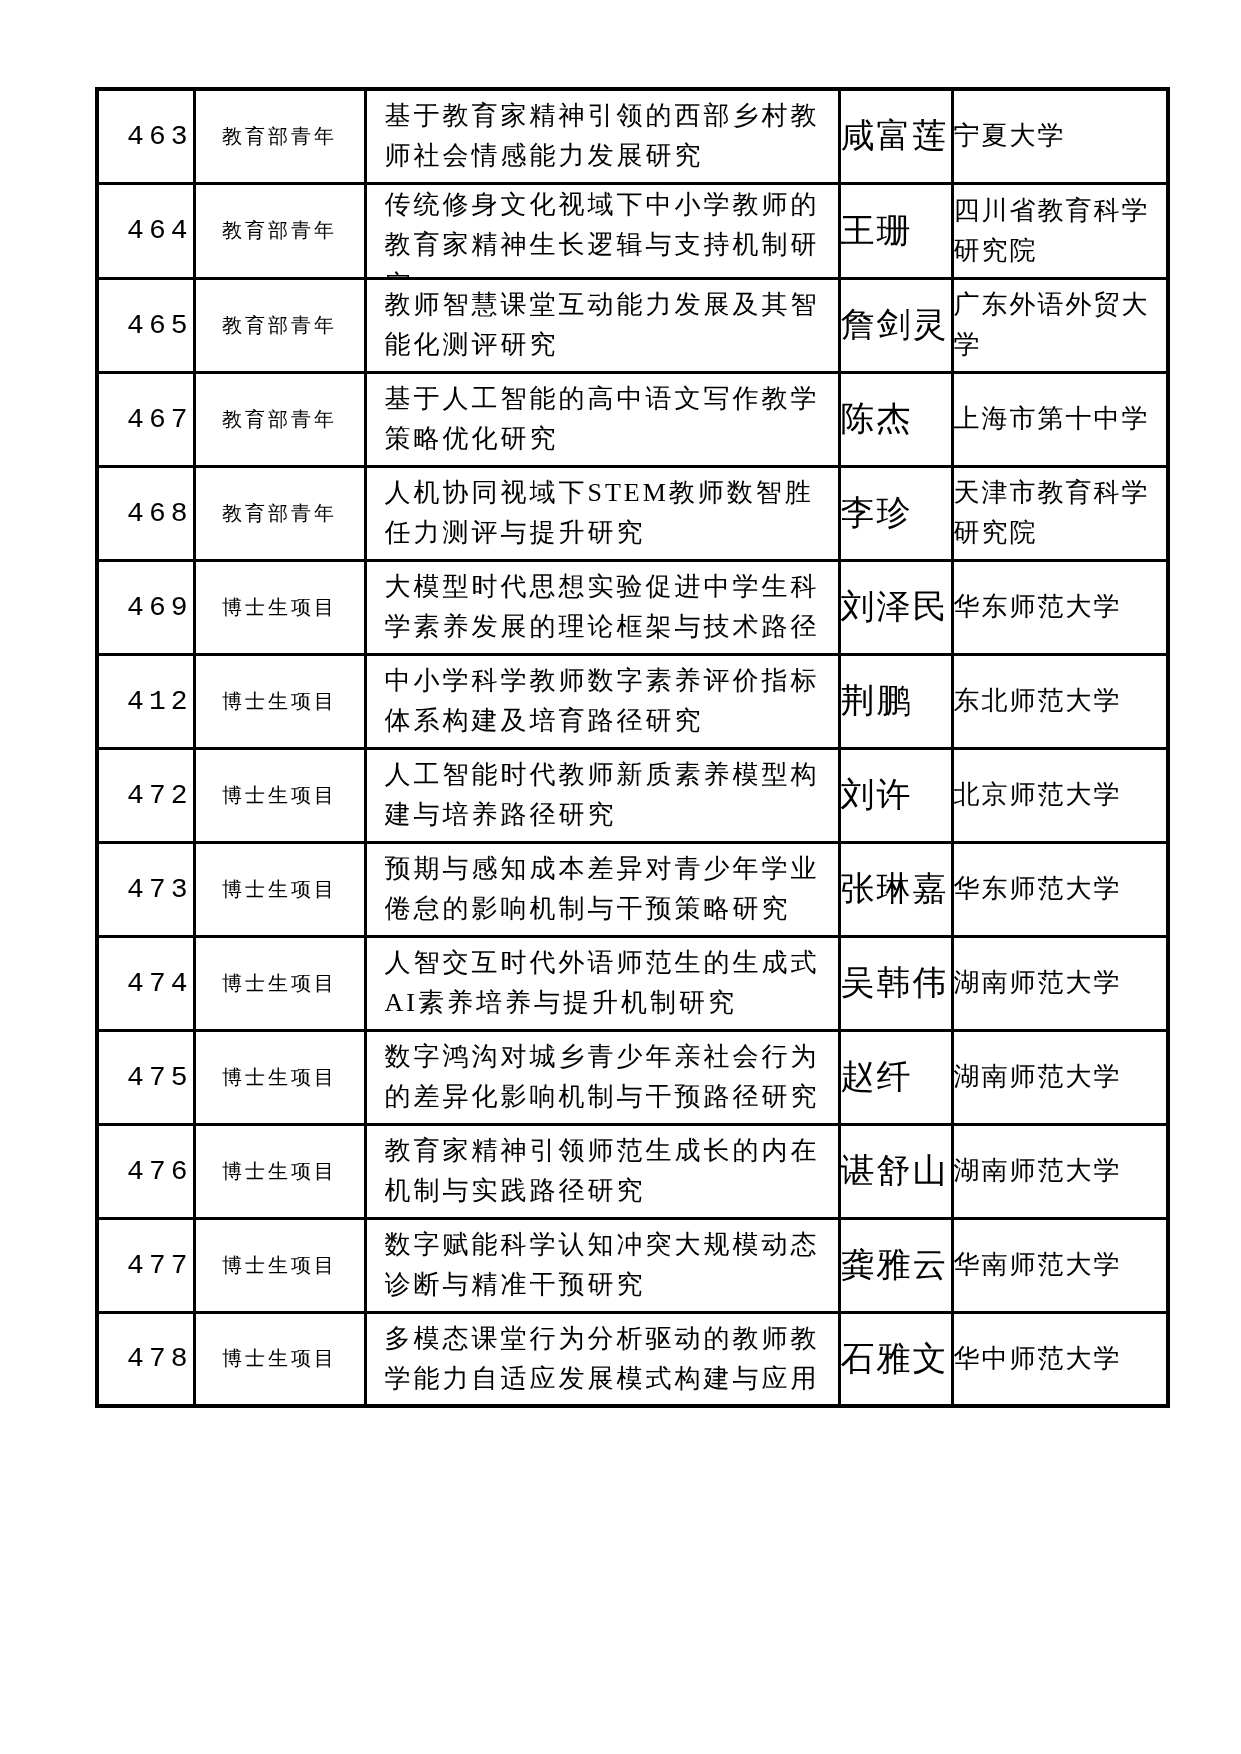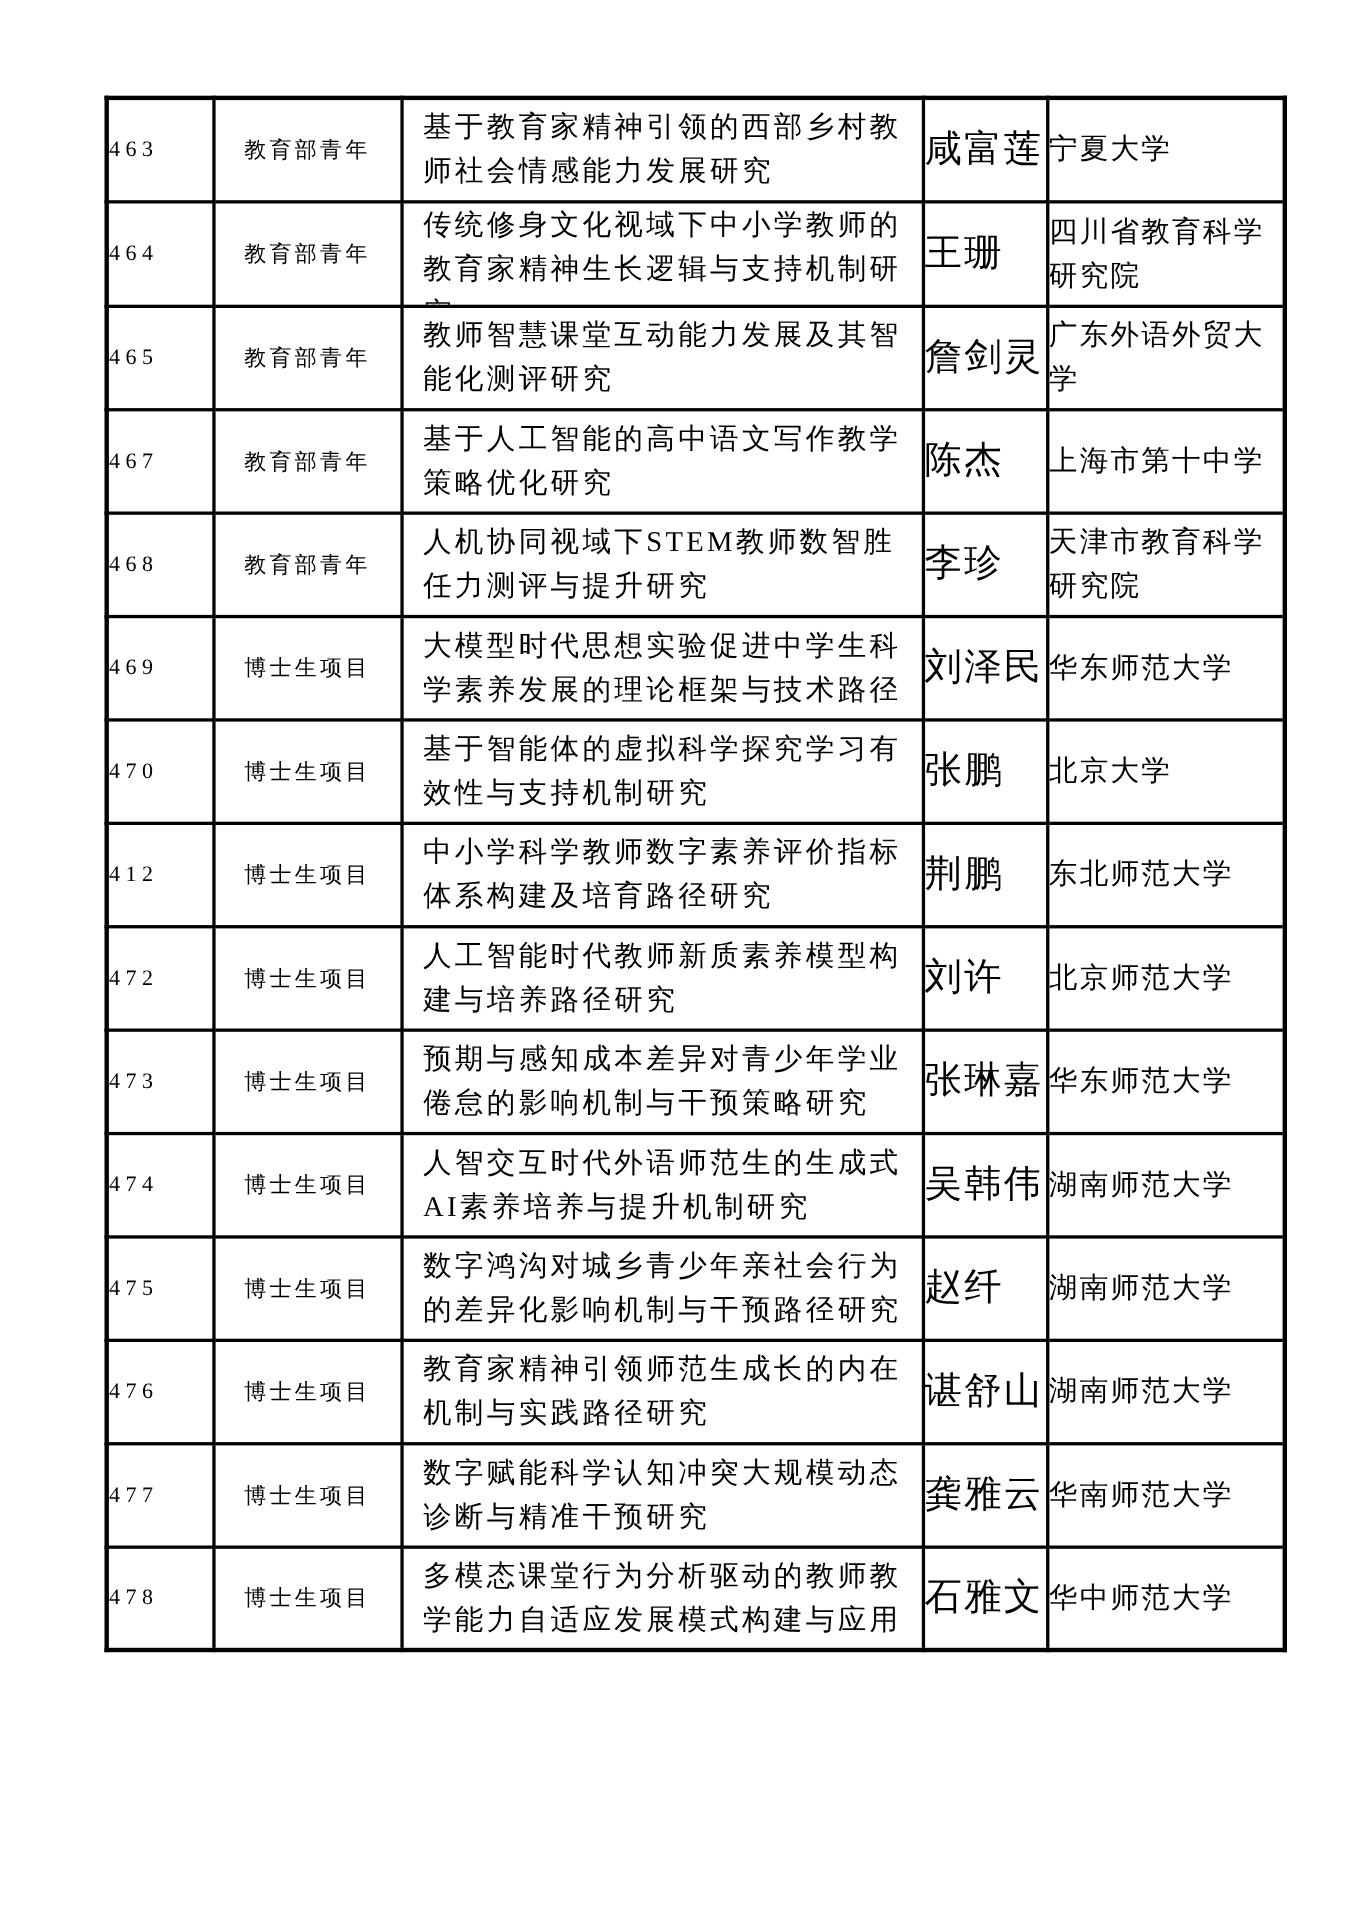--- a/index.html
+++ b/index.html
@@ -27,23 +27,24 @@
   }
   table.projects-table td {
     border: 3px solid #000000;
     vertical-align: middle;
     padding: 0;
     overflow: hidden;
   }
   tr.project-row { height: 94px; }
 
   td.c-no {
-    text-align: left;
-    font-size: 20px;
+    text-align: right;
+    font-size: 28px;
     letter-spacing: 5px;
+    font-family: Liberation Mono, monospace;
   }
   td.c-cat {
     text-align: center;
     font-size: 20px;
     letter-spacing: 3px;
   }
   td.c-title { padding: 1px 0; }
   .title-text {
     max-height: 92px;
     overflow: hidden;
@@ -182,37 +183,20 @@
       <div class="title-text">大模型时代思想实验促进中学生科学素养发展的理论框架与技术路径</div>
     </td>
     <td class="c-name">
       <span>刘泽民</span>
     </td>
     <td class="c-org">
       <span>华东师范大学</span>
     </td>
   </tr>
 
-  <tr class="project-row">
-    <td class="c-no">
-      <span>470</span>
-    </td>
-    <td class="c-cat">
-      <span>博士生项目</span>
-    </td>
-    <td class="c-title">
-      <div class="title-text">基于智能体的虚拟科学探究学习有效性与支持机制研究</div>
-    </td>
-    <td class="c-name">
-      <span>张鹏</span>
-    </td>
-    <td class="c-org">
-      <span>北京大学</span>
-    </td>
-  </tr>
 
   <tr class="project-row">
     <td class="c-no">
       <span>412</span>
     </td>
     <td class="c-cat">
       <span>博士生项目</span>
     </td>
     <td class="c-title">
       <div class="title-text">中小学科学教师数字素养评价指标体系构建及培育路径研究</div>

